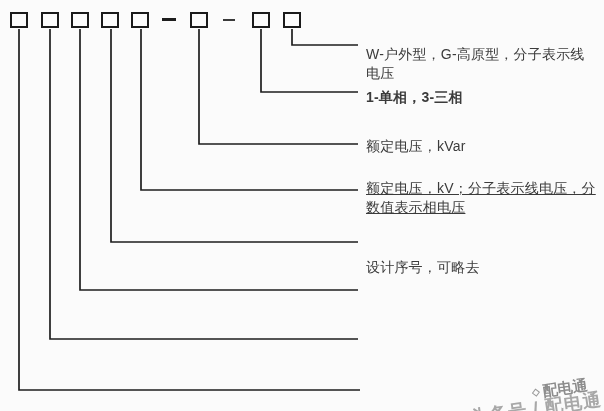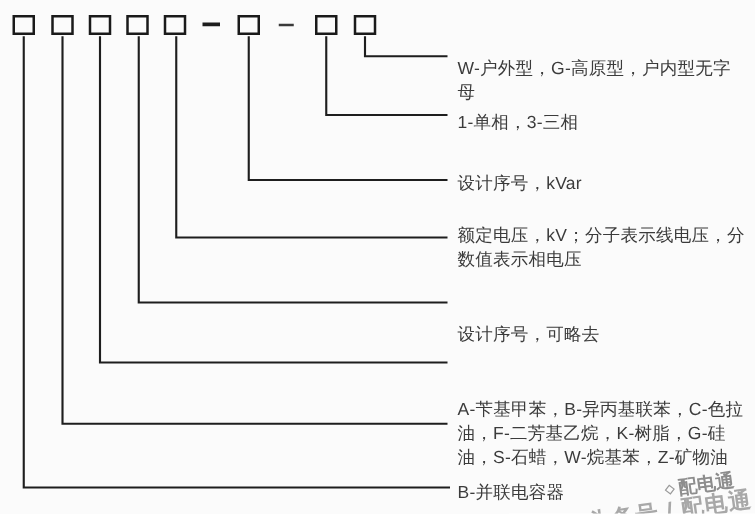--- a/index.html
+++ b/index.html
@@ -42,23 +42,23 @@
     position: absolute;
     left: 366px;
     width: 230px;
     font-size: 14px;
     line-height: 19px;
     color: #3b3b3b;
     letter-spacing: 0.2px;
     word-break: break-all;
   }
   #label-0 { top: 45px;  }
-  #label-1 { top: 88px;  }
+  #label-1 { top: 88px; font-weight: bold;  }
   #label-2 { top: 137px; }
-  #label-3 { top: 179px; }
+  #label-3 { top: 179px; text-decoration: underline; }
   #label-4 { top: 234px; margin-top: 24px; }
   #label-5 { top: 280px; }
   #label-6 { top: 318px; }
   #label-7 { top: 384px; }
   
   #watermark {
     position: absolute;
     right: 2px;
     bottom: 0px;
     text-align: right;
@@ -112,27 +112,25 @@
   <div class="codebox" style="left:41px"></div>
   <div class="codebox" style="left:71px"></div>
   <div class="codebox" style="left:101px"></div>
   <div class="codebox" style="left:131px"></div>
   <div class="dash" id="dash-1"></div>
   <div class="codebox" style="left:190px"></div>
   <div class="dash" id="dash-2"></div>
   <div class="codebox" style="left:252px"></div>
   <div class="codebox" style="left:283px"></div>
 
-  <div class="label" id="label-0">W-户外型，G-高原型，户内型无字母</div>
+  <div class="label" id="label-0">W-户外型，G-高原型，分子表示线电压</div>
   <div class="label" id="label-1">1-单相，3-三相</div>
-  <div class="label" id="label-2">设计序号，kVar</div>
+  <div class="label" id="label-2">额定电压，kVar</div>
   <div class="label" id="label-3">额定电压，kV；分子表示线电压，分数值表示相电压</div>
   <div class="label" id="label-4">设计序号，可略去</div>
-  <div class="label" id="label-6">A-苄基甲苯，B-异丙基联苯，C-色拉油，F-二芳基乙烷，K-树脂，G-硅油，S-石蜡，W-烷基苯，Z-矿物油</div>
-  <div class="label" id="label-7">B-并联电容器</div>
 
   <div id="watermark">
     <span class="wm-line1">
       <span class="wm-icon">◇</span><span>配电通</span>
     </span>
     <span class="wm-line2">头条号 / 配电通</span>
   </div>
 
 </div>
 

